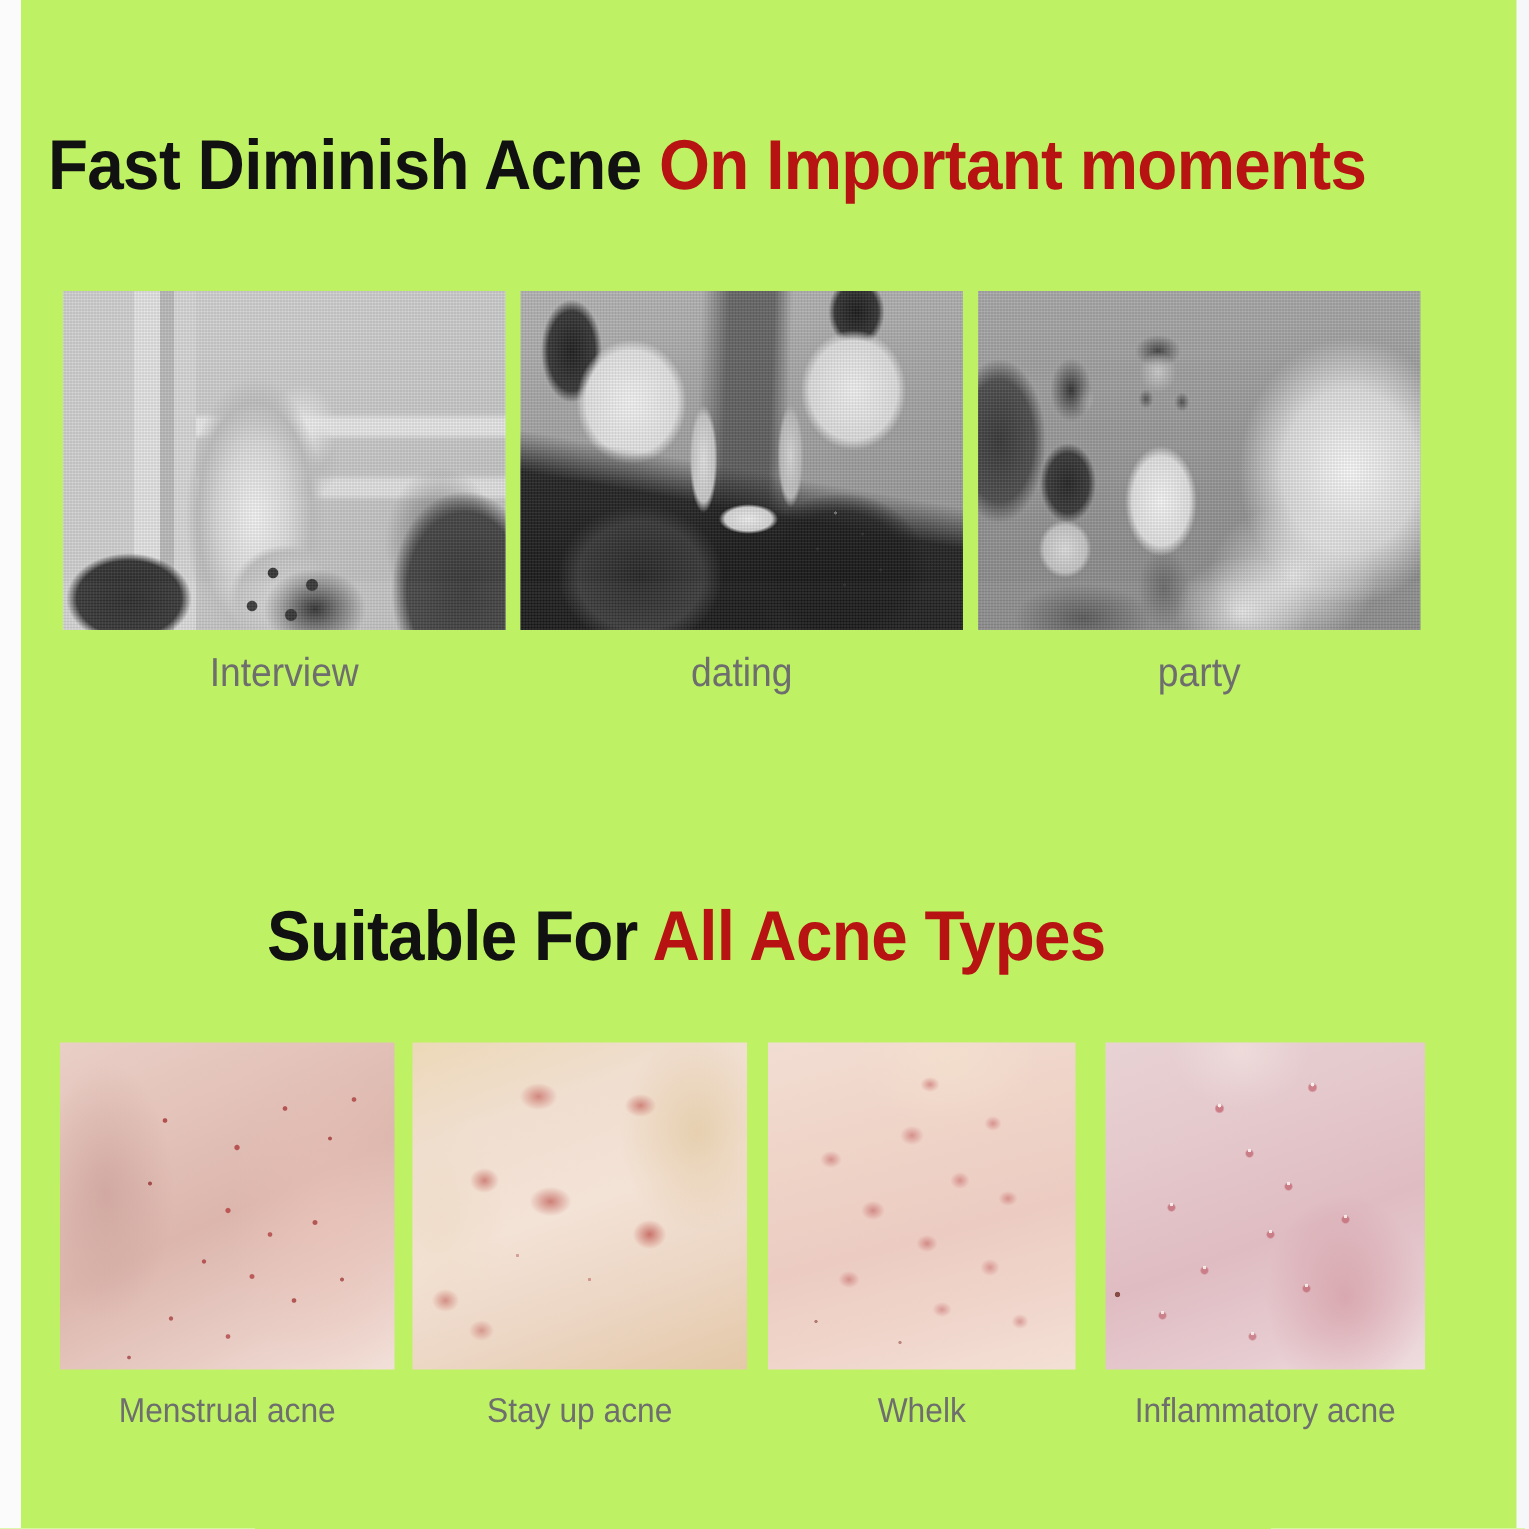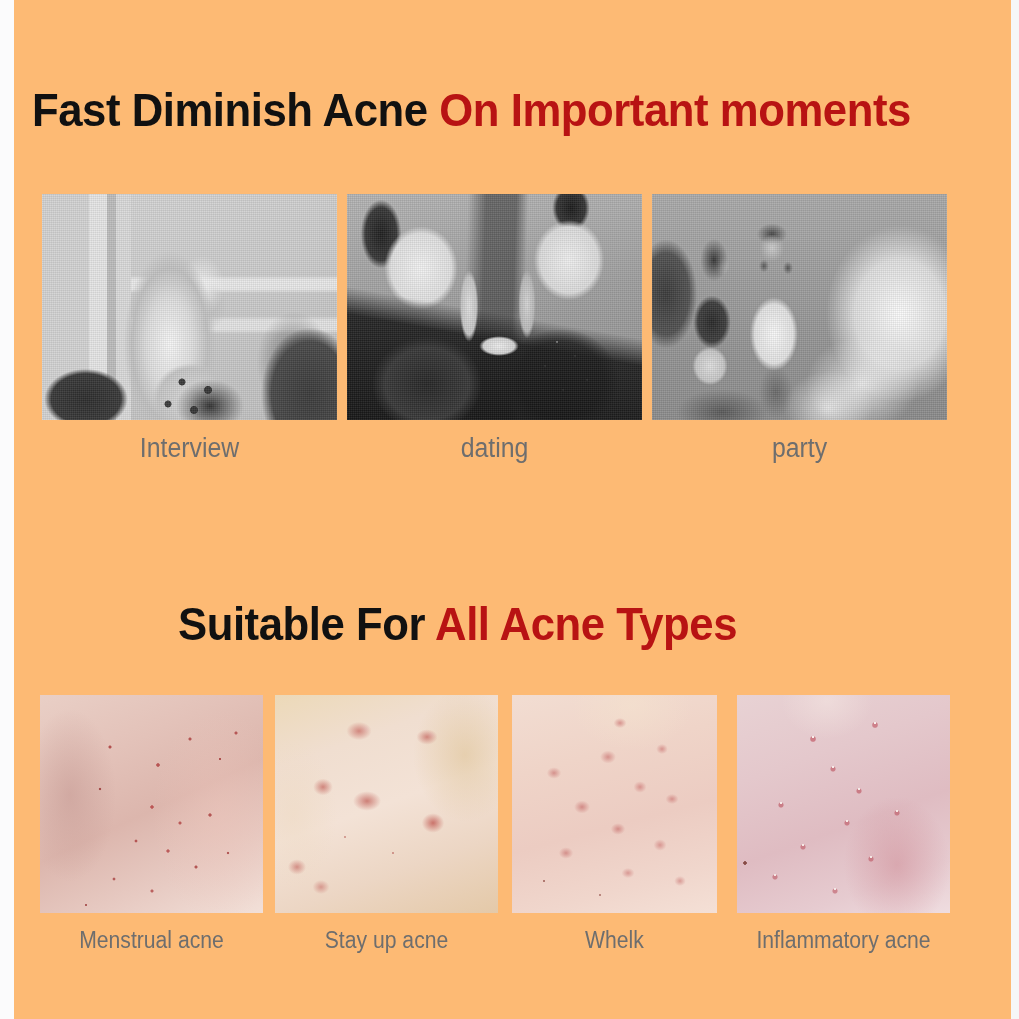--- a/index.html
+++ b/index.html
@@ -11,21 +11,21 @@
     height: 1019px;
     background: #ffffff;
     font-family: "Liberation Sans", sans-serif;
     overflow: hidden;
   }
 
   #page {
     position: relative;
     width: 1019px;
     height: 1019px;
-    background: #fdba74;
+    background: #bef264;
     overflow: hidden;
   }
 
   
   #left-strip {
     position: absolute;
     left: 0; top: 0;
     width: 14px; height: 1019px;
     background: #fbfbfc;
   }

